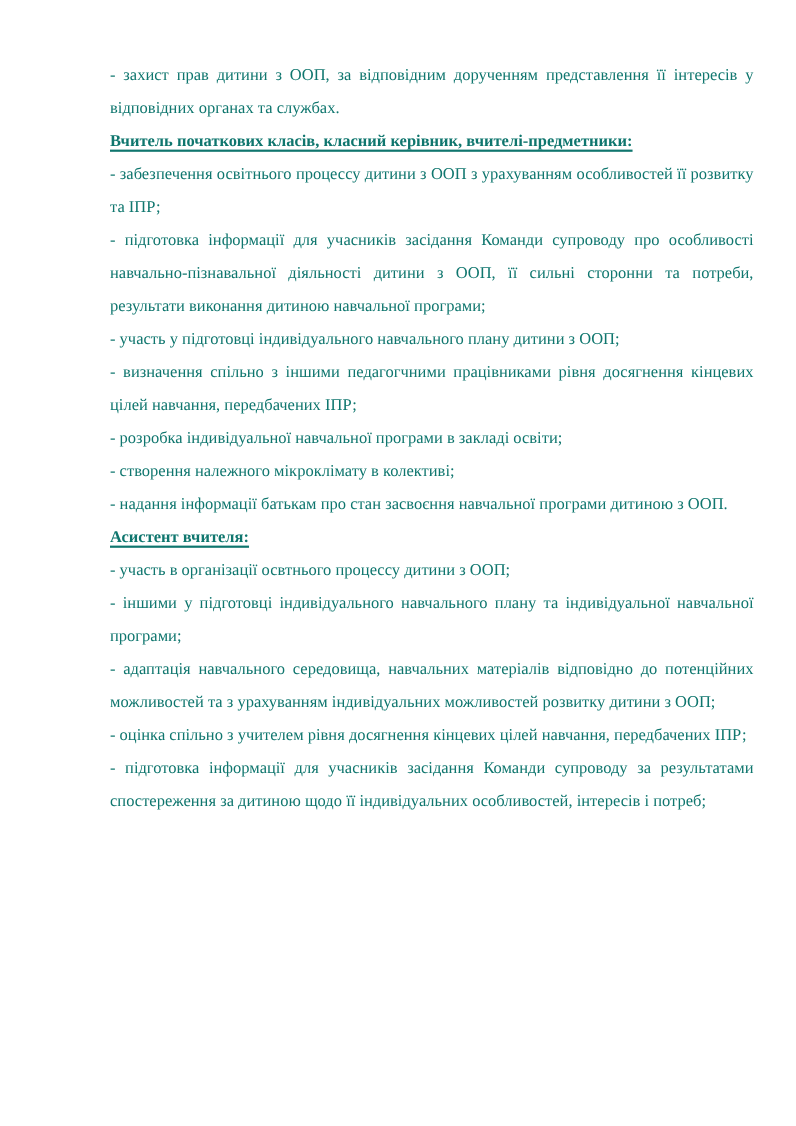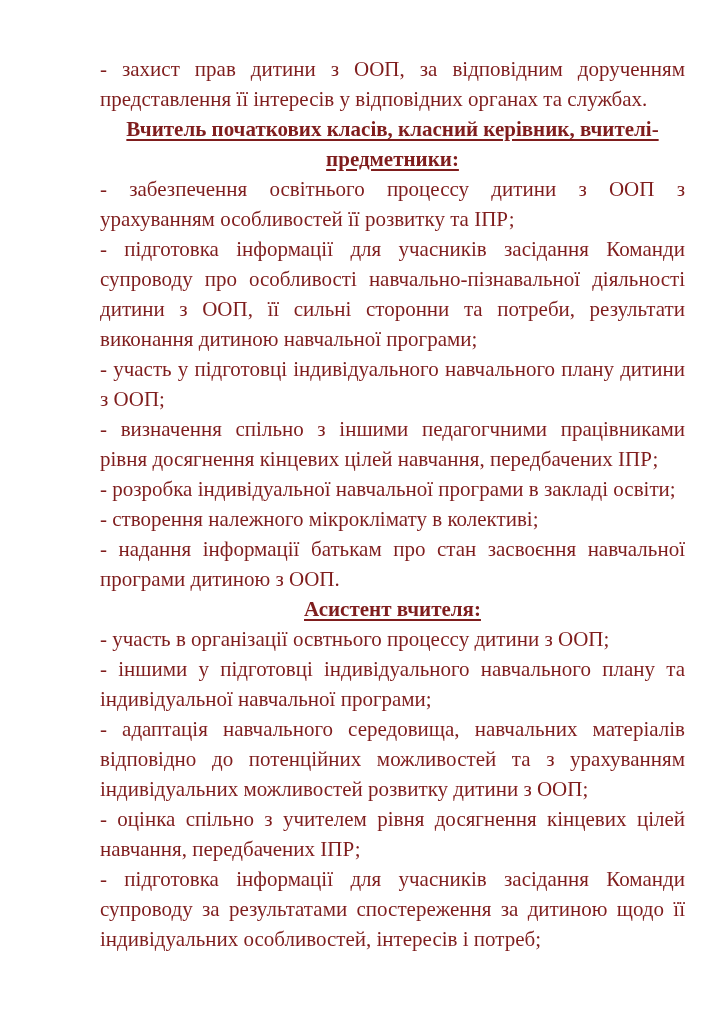--- a/index.html
+++ b/index.html
@@ -13,32 +13,32 @@
     height: 1024px;
     background: #ffffff;
     overflow: hidden;
   }
   .content {
     position: absolute;
     left: 100px;
     top: 54px;
     width: 585px;
     font-family: "Liberation Serif", "DejaVu Serif", serif;
-    font-size: 21px;
+    font-size: 15px;
     line-height: 30px;
-    color: #7f1d1d;
+    color: #0f766e;
   }
   .content p {
     margin: 0;
     padding: 0;
     text-align: justify;
   }
   .content p.heading {
     font-weight: bold;
-    text-align: center;
+    text-align: left;
     text-decoration: underline;
     text-decoration-thickness: 1.5px;
     text-underline-offset: 3px;
   }
 </style>
 </head>
 <body>
 
 <div class="page">
   <div class="content">

